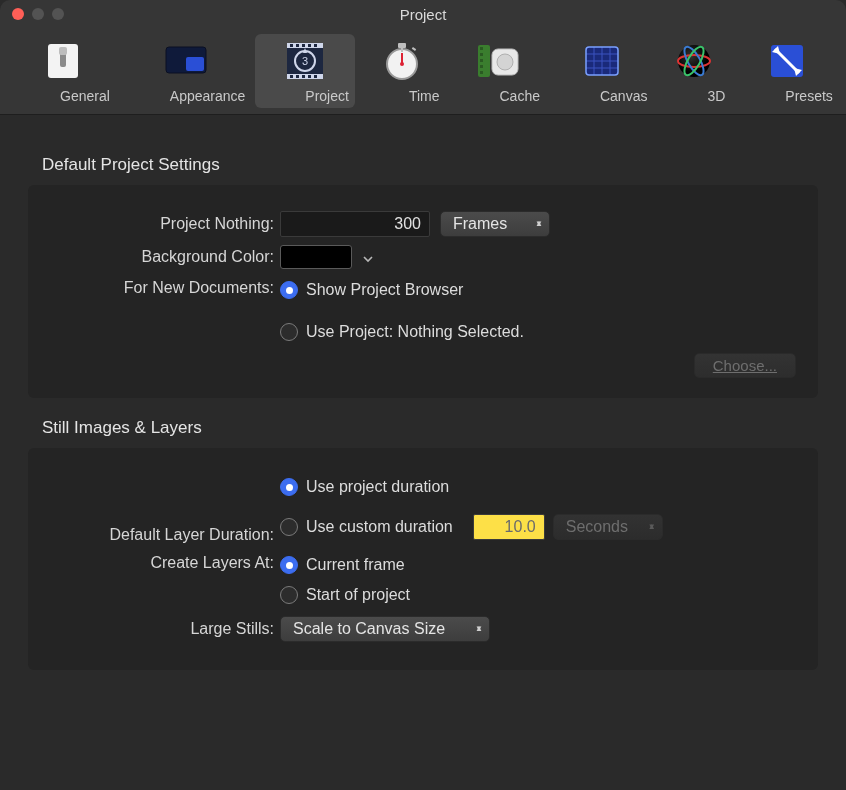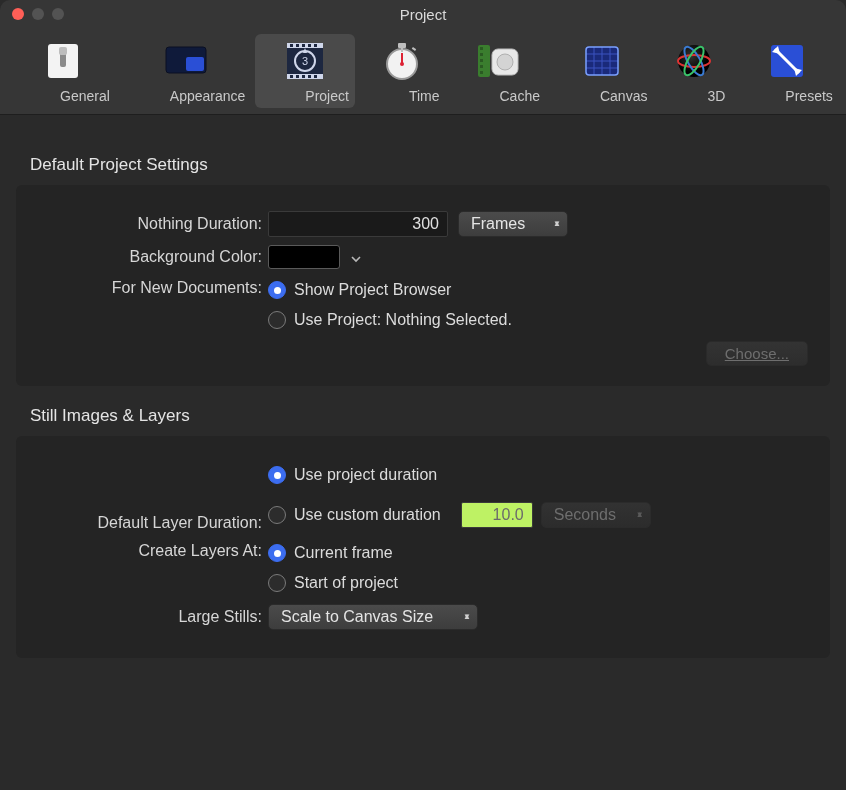--- a/index.html
+++ b/index.html
@@ -65,21 +65,21 @@
     width: 46px; height: 46px;
     display: flex; align-items: center; justify-content: center;
   }
   .toolbar-item .lbl {
     font-size: 14px;
     color: #c9c9c9;
     margin-left: 44px;
   }
 
   .content {
-    padding: 20px 16px;
+    padding: 20px 28px;
   }
   .section-title {
     color: #e4e4e4;
     font-size: 17px;
     font-weight: 500;
     margin: 20px 0 10px 14px;
   }
   .group {
     background: #242424;
     border-radius: 6px;
@@ -121,27 +121,27 @@
   .radio.checked::after {
     content: "";
     width: 7px; height: 7px; border-radius: 50%; background: #fff;
   }
 
   .text-field {
     background: #1a1a1a;
     border: 1px solid #3a3a3a;
     color: #e0e0e0;
     padding: 3px 8px;
-    width: 180px;
+    width: 150px;
     text-align: right;
     font-size: 16px;
     border-radius: 2px;
   }
   .text-field.small { width: 72px; }
-  .text-field.disabled { color: #6b6b6b; background:#bef264;}
+  .text-field.disabled { color: #6b6b6b; background:#fde047;}
 
   .popup {
     background: linear-gradient(#4b4b4b,#3d3d3d);
     border: 1px solid #2b2b2b;
     border-radius: 5px;
     padding: 3px 26px 3px 12px;
     color: #e4e4e4;
     font-size: 16px;
     position: relative;
     display: inline-flex;
@@ -338,21 +338,21 @@
   </div>
 </div>
 
 <div class="content">
 
   <div class="section-title">Default Project Settings</div>
 
   <div class="group">
 
     <div class="row">
-      <div class="label">Nothing Duration:</div>
+      <div class="label">Project Nothing:</div>
       <div class="ctrls">
         <input class="text-field" value="300" style="">
         <div class="popup">
           <span>Frames</span>
           <span class="arrows">▲<br>▼</span>
         </div>
       </div>
     </div>
 
     <div class="row">
@@ -362,21 +362,21 @@
         <span class="chevron-down">
           <svg width="12" height="12" viewBox="0 0 12 12">
               <polyline points="2,4 6,8 10,4" fill="none" stroke="currentColor" stroke-width="1.6"></polyline>
             </svg>
         </span>
       </div>
     </div>
 
     <div class="row" style="align-items:flex-start">
       <div class="label" style="padding-top:2px">For New Documents:</div>
-      <div class="ctrls" style="flex-direction:column; align-items:flex-start; gap:4px">
+      <div class="ctrls" style="flex-direction:column; align-items:flex-start; gap:16px">
         <div class="radio-line">
           <span class="radio checked"></span>
           <span>Show Project Browser</span>
         </div>
         <div class="radio-line">
           <span class="radio"></span>
           <span>Use Project: Nothing Selected.</span>
         </div>
       </div>
     </div>

